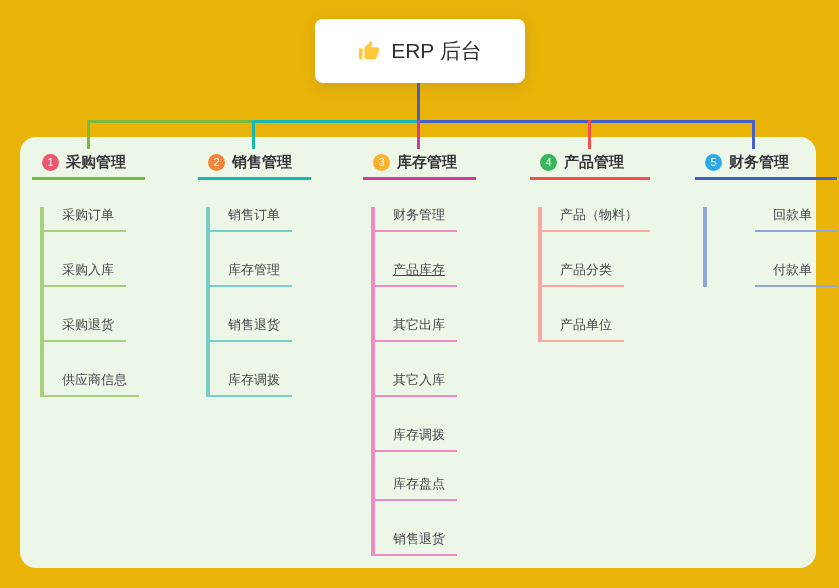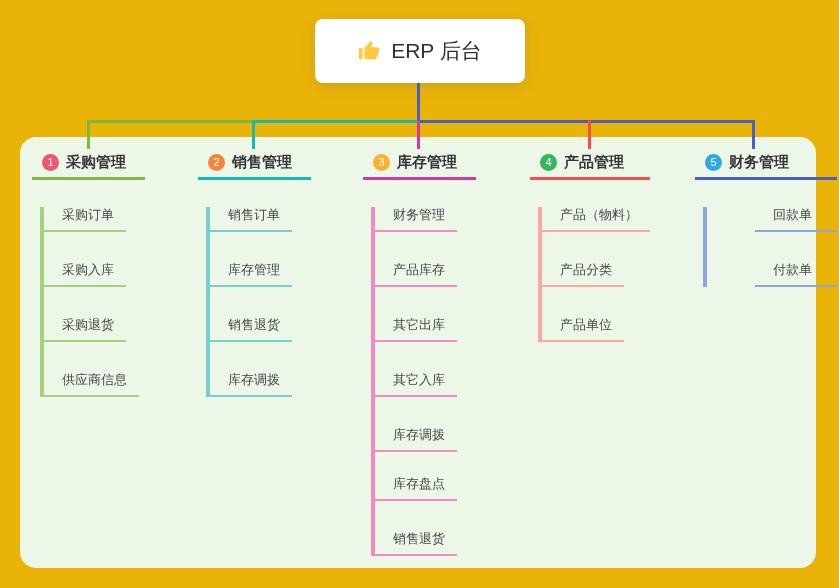--- a/index.html
+++ b/index.html
@@ -94,21 +94,21 @@
           <div class="child" style="border-bottom-color: rgb(116, 208, 200);">库存调拨</div>
         </div>
       </div>
       <div class="branch" style="left: 363px;">
         <div class="branch-title" style="border-bottom-color: rgb(209, 59, 157);">
           <span class="badge" style="background: rgb(254, 177, 47);">3</span>
           <span>库存管理</span>
         </div>
         <div class="children" style="border-left-color: rgb(240, 140, 197);">
           <div class="child" style="border-bottom-color: rgb(240, 140, 197);">财务管理</div>
-          <div class="child" style="border-bottom-color: rgb(240, 140, 197);">产品库存</div>
+          <div class="child" style="border-bottom-color: rgb(240, 140, 197); text-decoration: underline;">产品库存</div>
           <div class="child" style="border-bottom-color: rgb(240, 140, 197);">其它出库</div>
           <div class="child" style="border-bottom-color: rgb(240, 140, 197);">其它入库</div>
           <div class="child" style="border-bottom-color: rgb(240, 140, 197);">库存调拨</div>
           <div class="child" style="border-bottom-color: rgb(240, 140, 197); margin-top: 24px;">库存盘点</div>
           <div class="child" style="border-bottom-color: rgb(240, 140, 197);">销售退货</div>
         </div>
       </div>
       <div class="branch" style="left: 530px;">
         <div class="branch-title" style="border-bottom-color: rgb(244, 80, 75);">
           <span class="badge" style="background: rgb(56, 180, 90);">4</span>

